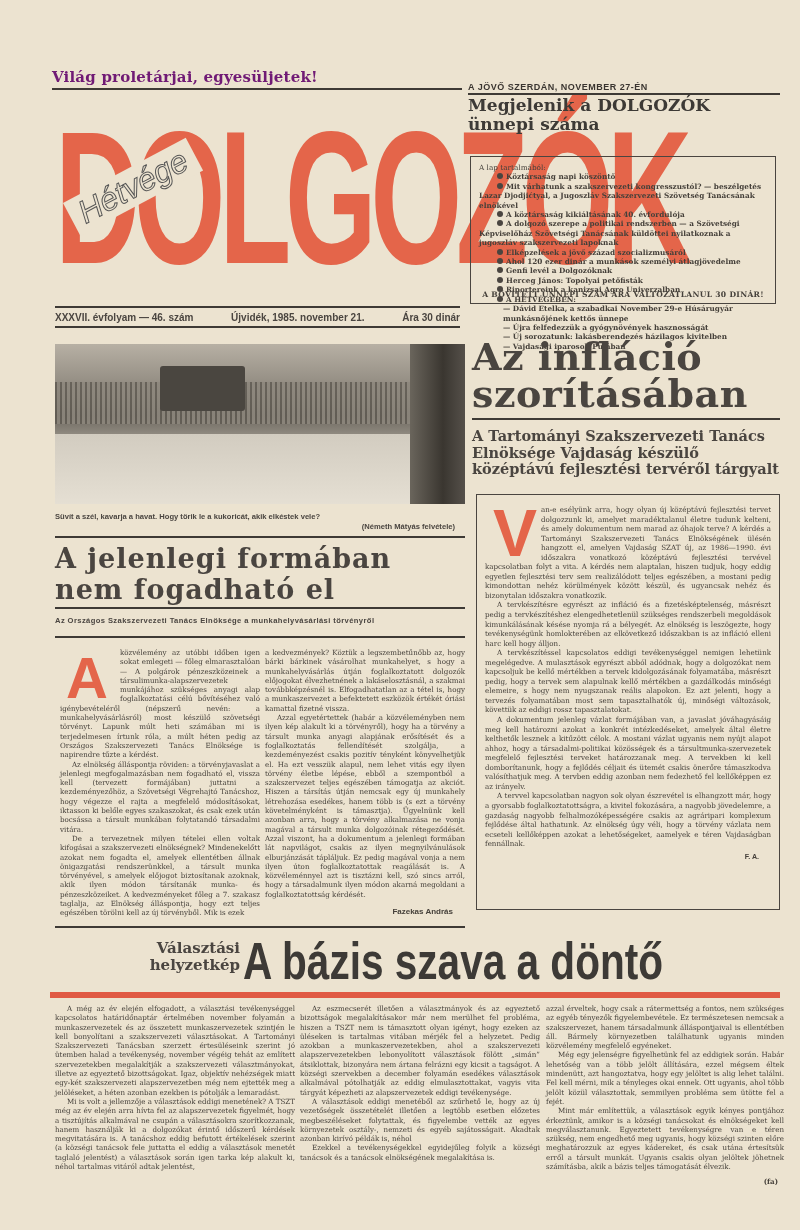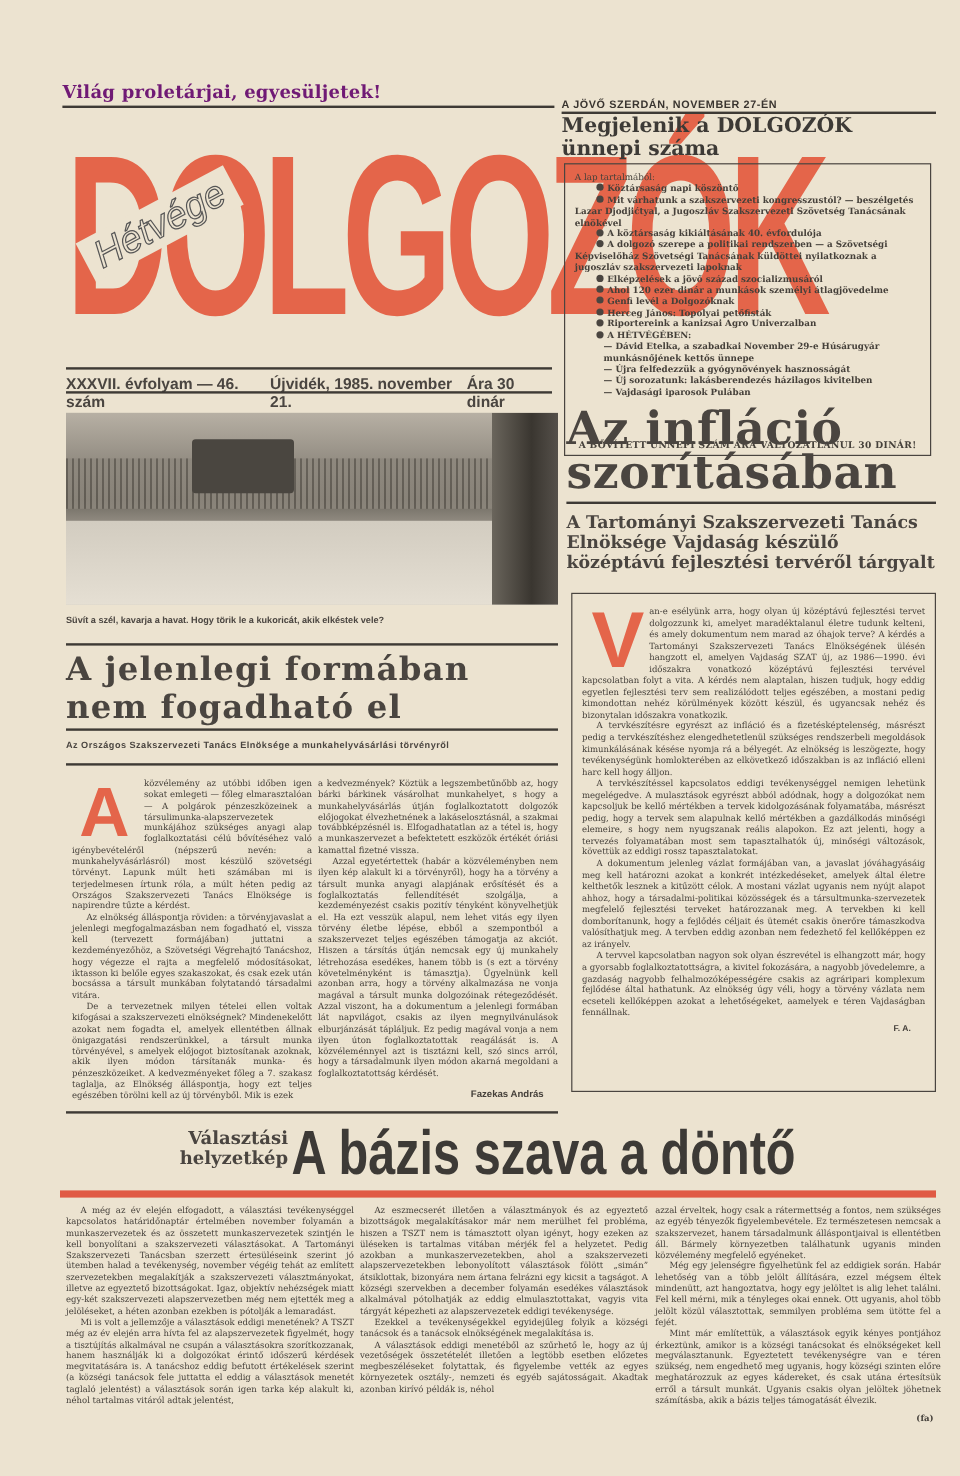--- a/index.html
+++ b/index.html
@@ -3,24 +3,24 @@
 <meta charset="utf-8">
 <style>
   html,body{margin:0;padding:0;}
   body{width:800px;height:1230px;background:#ece3d0;position:relative;overflow:hidden;font-family:"DejaVu Serif",serif;color:#3a3530;}
   .abs{position:absolute;}
   .motto{left:52px;top:68px;width:410px;font-weight:bold;font-size:15px;color:#701a75;letter-spacing:0.2px;}
   .rule{background:#3e3a35;height:2px;}
   .masthead{left:55px;top:95px;width:405px;height:205px;}
   .masthead .big{position:absolute;left:0;top:0;width:405px;height:205px;font-family:"Liberation Sans",sans-serif;font-weight:bold;color:#e4654a;font-size:190px;line-height:205px;letter-spacing:-10px;transform:scaleX(0.62);transform-origin:left top;white-space:nowrap;}
   .masthead .weekend{position:absolute;left:8px;top:108px;transform:rotate(-28deg);transform-origin:left top;background:#ece3d0;padding:0 10px;font-family:"Liberation Sans",sans-serif;font-size:32px;font-style:italic;color:#555;-webkit-text-stroke:1px #555;color:transparent;}
-  .issue{left:55px;top:312px;width:405px;font-family:"Liberation Sans",sans-serif;font-weight:bold;font-size:13px;color:#4a4540;display:flex;justify-content:space-between;}
+  .issue{left:55px;top:312px;width:405px;font-family:"Liberation Sans",sans-serif;font-weight:bold;font-size:10px;color:#4a4540;display:flex;justify-content:space-between;}
   .nextissue{left:468px;top:82px;width:312px;font-family:"Liberation Sans",sans-serif;font-weight:bold;font-size:9px;letter-spacing:0.5px;}
   .nexthead{left:468px;top:96px;width:312px;font-weight:bold;font-size:17px;line-height:19px;color:#3d3a36;}
-  .contentsbox{left:470px;top:136px;width:306px;height:244px;border:1.5px solid #4a4540;box-sizing:border-box;padding:6px 8px;font-size:7.3px;line-height:9.4px;font-weight:bold;color:#45403a;}
+  .contentsbox{left:470px;top:156px;width:306px;height:148px;border:1.5px solid #4a4540;box-sizing:border-box;padding:6px 8px;font-size:7.3px;line-height:9.4px;font-weight:bold;color:#45403a;}
   .contentsbox .item{padding-left:18px;}
   .contentsbox .sub{padding-left:24px;}
   .contentsbox .bul{display:inline-block;width:6px;height:6px;border-radius:50%;background:#4a4540;margin-right:3px;}
   .contentsbox .foot{position:absolute;bottom:4px;left:8px;right:8px;text-align:center;font-size:7.6px;letter-spacing:0.3px;}
   .photo{left:55px;top:344px;width:410px;height:160px;background:linear-gradient(180deg,#b7b0a4 0%,#8c867c 30%,#6d685f 45%,#9a948a 60%,#c9c3b7 80%,#d6d0c4 100%);overflow:hidden;}
   .photo .trees{position:absolute;right:0;top:0;width:55px;height:160px;background:linear-gradient(90deg,#6a655c,#3a3630 60%,#55504a);}
   .photo .field{position:absolute;left:0;top:38px;width:360px;height:42px;background:repeating-linear-gradient(90deg,#5f5a52 0 2px,#8d877d 2px 5px);opacity:.85;}
   .photo .combine{position:absolute;left:105px;top:22px;width:85px;height:45px;background:#4a4640;border-radius:3px;}
   .photo .snow{position:absolute;left:0;bottom:0;width:410px;height:70px;background:linear-gradient(180deg,#d2ccc0,#e5dfd3);}
   .caption{left:55px;top:512px;width:410px;font-family:"Liberation Sans",sans-serif;font-weight:bold;font-size:7.6px;line-height:10px;color:#4a4540;}
@@ -91,20 +91,21 @@
 </div>
 
 <div class="abs photo">
   <div class="field"></div>
   <div class="combine"></div>
   <div class="snow"></div>
   <div class="trees"></div>
 </div>
 <div class="abs caption">
   <div>Süvít a szél, kavarja a havat. Hogy törik le a kukoricát, akik elkéstek vele?</div>
+  <div class="credit">(Németh Mátyás felvétele)</div>
 </div>
 <div class="abs rule" style="left:55px;top:536px;width:410px;"></div>
 
 <div class="abs infl-title">Az infláció szorításában</div>
 <div class="abs rule" style="left:472px;top:418px;width:308px;"></div>
 <div class="abs infl-sub">A Tartományi Szakszervezeti Tanács Elnöksége Vajdaság készülő középtávú fejlesztési tervéről tárgyalt</div>
 
 <div class="abs inflbox">
   <span class="dropV">V</span>
   <p class="first">an-e esélyünk arra, hogy olyan új középtávú fejlesztési tervet dolgozzunk ki, amelyet maradéktalanul életre tudunk kelteni, és amely dokumentum nem marad az óhajok terve? A kérdés a Tartományi Szakszervezeti Tanács Elnökségének ülésén hangzott el, amelyen Vajdaság SZAT új, az 1986—1990. évi időszakra vonatkozó középtávú fejlesztési tervével kapcsolatban folyt a vita. A kérdés nem alaptalan, hiszen tudjuk, hogy eddig egyetlen fejlesztési terv sem realizálódott teljes egészében, a mostani pedig kimondottan nehéz körülmények között készül, és ugyancsak nehéz és bizonytalan időszakra vonatkozik.</p>
@@ -136,21 +137,21 @@
 <div class="abs bazis-kicker">Választási helyzetkép</div>
 <div class="abs bazis-title">A bázis szava a döntő</div>
 <div class="abs redbar"></div>
 
 <div class="abs col b1">
   <p>A még az év elején elfogadott, a választási tevékenységgel kapcsolatos határidőnaptár értelmében november folyamán a munkaszervezetek és az összetett munkaszervezetek szintjén le kell bonyolítani a szakszervezeti választásokat. A Tartományi Szakszervezeti Tanácsban szerzett értesüléseink szerint jó ütemben halad a tevékenység, november végéig tehát az említett szervezetekben megalakítják a szakszervezeti választmányokat, illetve az egyeztető bizottságokat. Igaz, objektív nehézségek miatt egy-két szakszervezeti alapszervezetben még nem ejtették meg a jelöléseket, a héten azonban ezekben is pótolják a lemaradást.</p>
   <p>Mi is volt a jellemzője a választások eddigi menetének? A TSZT még az év elején arra hívta fel az alapszervezetek figyelmét, hogy a tisztújítás alkalmával ne csupán a választásokra szorítkozzanak, hanem használják ki a dolgozókat érintő időszerű kérdések megvitatására is. A tanácshoz eddig befutott értékelések szerint (a községi tanácsok fele juttatta el eddig a választások menetét taglaló jelentést) a választások során igen tarka kép alakult ki, néhol tartalmas vitáról adtak jelentést,</p>
 </div>
 <div class="abs col b2">
   <p>Az eszmecserét illetően a választmányok és az egyeztető bizottságok megalakításakor már nem merülhet fel probléma, hiszen a TSZT nem is támasztott olyan igényt, hogy ezeken az üléseken is tartalmas vitában mérjék fel a helyzetet. Pedig azokban a munkaszervezetekben, ahol a szakszervezeti alapszervezetekben lebonyolított választások fölött „simán” átsiklottak, bizonyára nem ártana felrázni egy kicsit a tagságot. A községi szervekben a december folyamán esedékes választások alkalmával pótolhatják az eddig elmulasztottakat, vagyis vita tárgyát képezheti az alapszervezetek eddigi tevékenysége.</p>
+  <p>A választások eddigi menetéből az szűrhető le, hogy az új vezetőségek összetételét illetően a legtöbb esetben előzetes megbeszéléseket folytattak, és figyelembe vették az egyes környezetek osztály-, nemzeti és egyéb sajátosságait. Akadtak azonban kirívó példák is, néhol</p>
   <p>Ezekkel a tevékenységekkel egyidejűleg folyik a községi tanácsok és a tanácsok elnökségének megalakítása is.</p>
-  <p>A választások eddigi menetéből az szűrhető le, hogy az új vezetőségek összetételét illetően a legtöbb esetben előzetes megbeszéléseket folytattak, és figyelembe vették az egyes környezetek osztály-, nemzeti és egyéb sajátosságait. Akadtak azonban kirívó példák is, néhol</p>
 </div>
 <div class="abs col b3">
   <p class="first">azzal érveltek, hogy csak a rátermettség a fontos, nem szükséges az egyéb tényezők figyelembevétele. Ez természetesen nemcsak a szakszervezet, hanem társadalmunk álláspontjaival is ellentétben áll. Bármely környezetben találhatunk ugyanis minden közvélemény megfelelő egyéneket.</p>
   <p>Még egy jelenségre figyelhetünk fel az eddigiek során. Habár lehetőség van a több jelölt állítására, ezzel mégsem éltek mindenütt, azt hangoztatva, hogy egy jelöltet is alig lehet találni. Fel kell mérni, mik a tényleges okai ennek. Ott ugyanis, ahol több jelölt közül választottak, semmilyen probléma sem ütötte fel a fejét.</p>
   <p>Mint már említettük, a választások egyik kényes pontjához érkeztünk, amikor is a községi tanácsokat és elnökségeket kell megválasztanunk. Egyeztetett tevékenységre van e téren szükség, nem engedhető meg ugyanis, hogy községi szinten előre meghatározzuk az egyes kádereket, és csak utána értesítsük erről a társult munkát. Ugyanis csakis olyan jelöltek jöhetnek számításba, akik a bázis teljes támogatását élvezik.</p>
   <div class="fa">(fa)</div>
 </div>
 
 </body></html>

